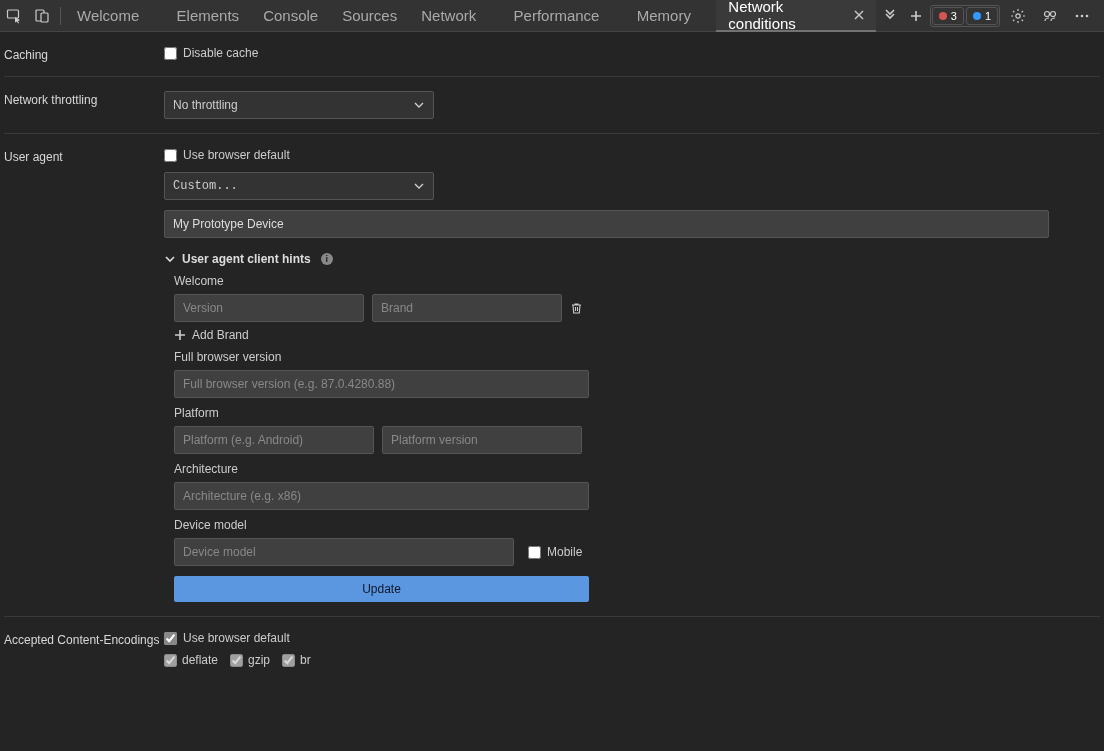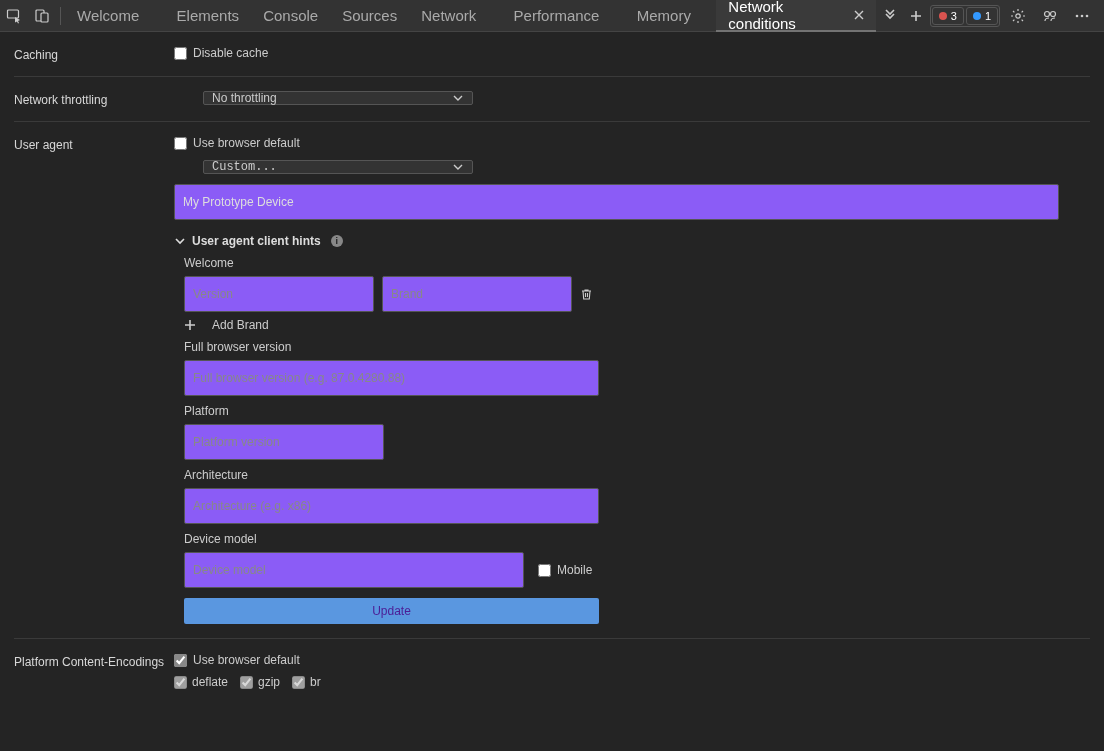--- a/index.html
+++ b/index.html
@@ -59,60 +59,60 @@
   border: 1px solid #555;
 }
 .badge .dot { width: 8px; height: 8px; border-radius: 50%; }
 .badge.error .dot { background: #d9534f; }
 .badge.info .dot { background: #3399ff; }
 .badge.error { color: #fff; }
 .badge.info { color: #fff; }
 .badge-group { display: flex; gap: 2px; border: 1px solid #555; border-radius: 3px; padding: 1px; }
 .tb-ico-btn { width: 28px; height: 32px; display: flex; align-items: center; justify-content: center; color: #ccc; cursor: pointer; }
 
-.content { padding: 0 14px; height: calc(751px - 32px); overflow-y: auto; }
+.content { padding: 0 4px; height: calc(751px - 32px); overflow-y: auto; }
 .section { display: flex; padding: 14px 0; border-bottom: 1px solid #3a3a3a; }
 .section:last-child { border-bottom: none; }
 .section-label { width: 160px; flex-shrink: 0; color: #d8d8d8; padding-top: 2px; }
 .section-body { flex: 1; }
 .checkbox-row { display: flex; align-items: center; gap: 6px; }
 input[type="checkbox"] {
   width: 13px; height: 13px; accent-color: #888; cursor: pointer;
 }
 .select {
   display: flex; align-items: center; justify-content: space-between;
-  height: 14px; padding: 0 8px; background: #333333; border: 1px solid #555;
-  border-radius: 2px; width: 270px; color: #ccc; cursor: pointer; font-size: 12px; margin-left: 29px;
+  height: 28px; padding: 0 8px; background: #333333; border: 1px solid #555;
+  border-radius: 2px; width: 270px; color: #ccc; cursor: pointer; font-size: 12px;
 }
 .select .chev { color: #ccc; }
 .textfield {
-  height: 36px; padding: 0 8px; background: #8b5cf6; border: 1px solid #555;
+  height: 28px; padding: 0 8px; background: #404040; border: 1px solid #555;
   border-radius: 2px; color: #ddd; font-size: 12px;
 }
 .textfield.wide { width: 885px; }
 .textfield::placeholder { color: #888; }
 
 .hints { margin-left: 0; margin-top: 14px; }
 .hints-header { display: flex; align-items: center; gap: 6px; font-weight: 600; color: #ddd; margin-bottom: 6px; margin-left: 0; }
 .hints-header .info-ico { width: 12px; height: 12px; border-radius: 50%; background: #888; color: #222; display: flex; align-items: center; justify-content: center; font-size: 9px; font-weight: bold; margin-left: 4px;}
 .hints-body { margin-left: 10px; }
 .sublabel { color: #ccc; margin-bottom: 6px; margin-top: 8px; font-size: 12px; }
 .brand-row { display: flex; gap: 8px; align-items: center; margin-bottom: 6px; }
 .brand-row .textfield:first-child { width: 190px; }
 .brand-row .textfield:nth-child(2) { width: 190px; }
 .trash { color: #ccc; cursor: pointer; width: 16px; text-align: center; }
-.add-brand { display: flex; align-items: center; gap: 16px; color: #ccc; cursor: pointer; margin-top: 4px; }
+.add-brand { display: flex; align-items: center; gap: 6px; color: #ccc; cursor: pointer; margin-top: 4px; }
 .single-field { width: 415px; }
 .double-row { display: flex; gap: 8px; }
 .double-row .textfield { width: 200px; }
 .device-row { display: flex; align-items: center; gap: 14px; }
 .device-row .textfield { width: 340px; }
 .update-btn {
   width: 415px; height: 26px; background: #5a97e0; border: none;
-  border-radius: 2px; color: #4c1d95; font-size: 12px; cursor: pointer; margin-top: 10px;
+  border-radius: 2px; color: #0f172a; font-size: 12px; cursor: pointer; margin-top: 10px;
 }
 .encodings-checks { display: flex; gap: 12px; align-items: center; flex-wrap: wrap; }
 .encodings-checks .checkbox-row { gap: 5px; }
 
 svg { display: block; }
 </style>
 </head>
 <body>
 
 <div class="topbar">
@@ -281,20 +281,21 @@
                 </svg>
             </span>
             <span>Add Brand</span>
           </div>
 
           <div class="sublabel">Full browser version</div>
           <input class="textfield single-field" placeholder="Full browser version (e.g. 87.0.4280.88)" style="">
 
           <div class="sublabel">Platform</div>
           <div class="double-row">
+            <input class="textfield" placeholder="Platform (e.g. Android)" style="">
             <input class="textfield" placeholder="Platform version" style="">
           </div>
 
           <div class="sublabel">Architecture</div>
           <input class="textfield single-field" placeholder="Architecture (e.g. x86)" style="">
 
           <div class="sublabel">Device model</div>
           <div class="device-row">
             <input class="textfield" placeholder="Device model" style="">
             <label class="checkbox-row">
@@ -303,21 +304,21 @@
             </label>
           </div>
 
           <button class="update-btn">Update</button>
         </div>
       </div>
     </div>
   </div>
 
   <div class="section">
-    <div class="section-label">Platform Content-Encodings</div>
+    <div class="section-label">Accepted Content-Encodings</div>
     <div class="section-body">
       <label class="checkbox-row" style="margin-bottom:8px;">
         <input type="checkbox" checked="" style="">
         <span>Use browser default</span>
       </label>
       <div class="encodings-checks">
         <label class="checkbox-row">
           <input type="checkbox" checked="" disabled="" style="">
           <span>deflate</span>
         </label>

